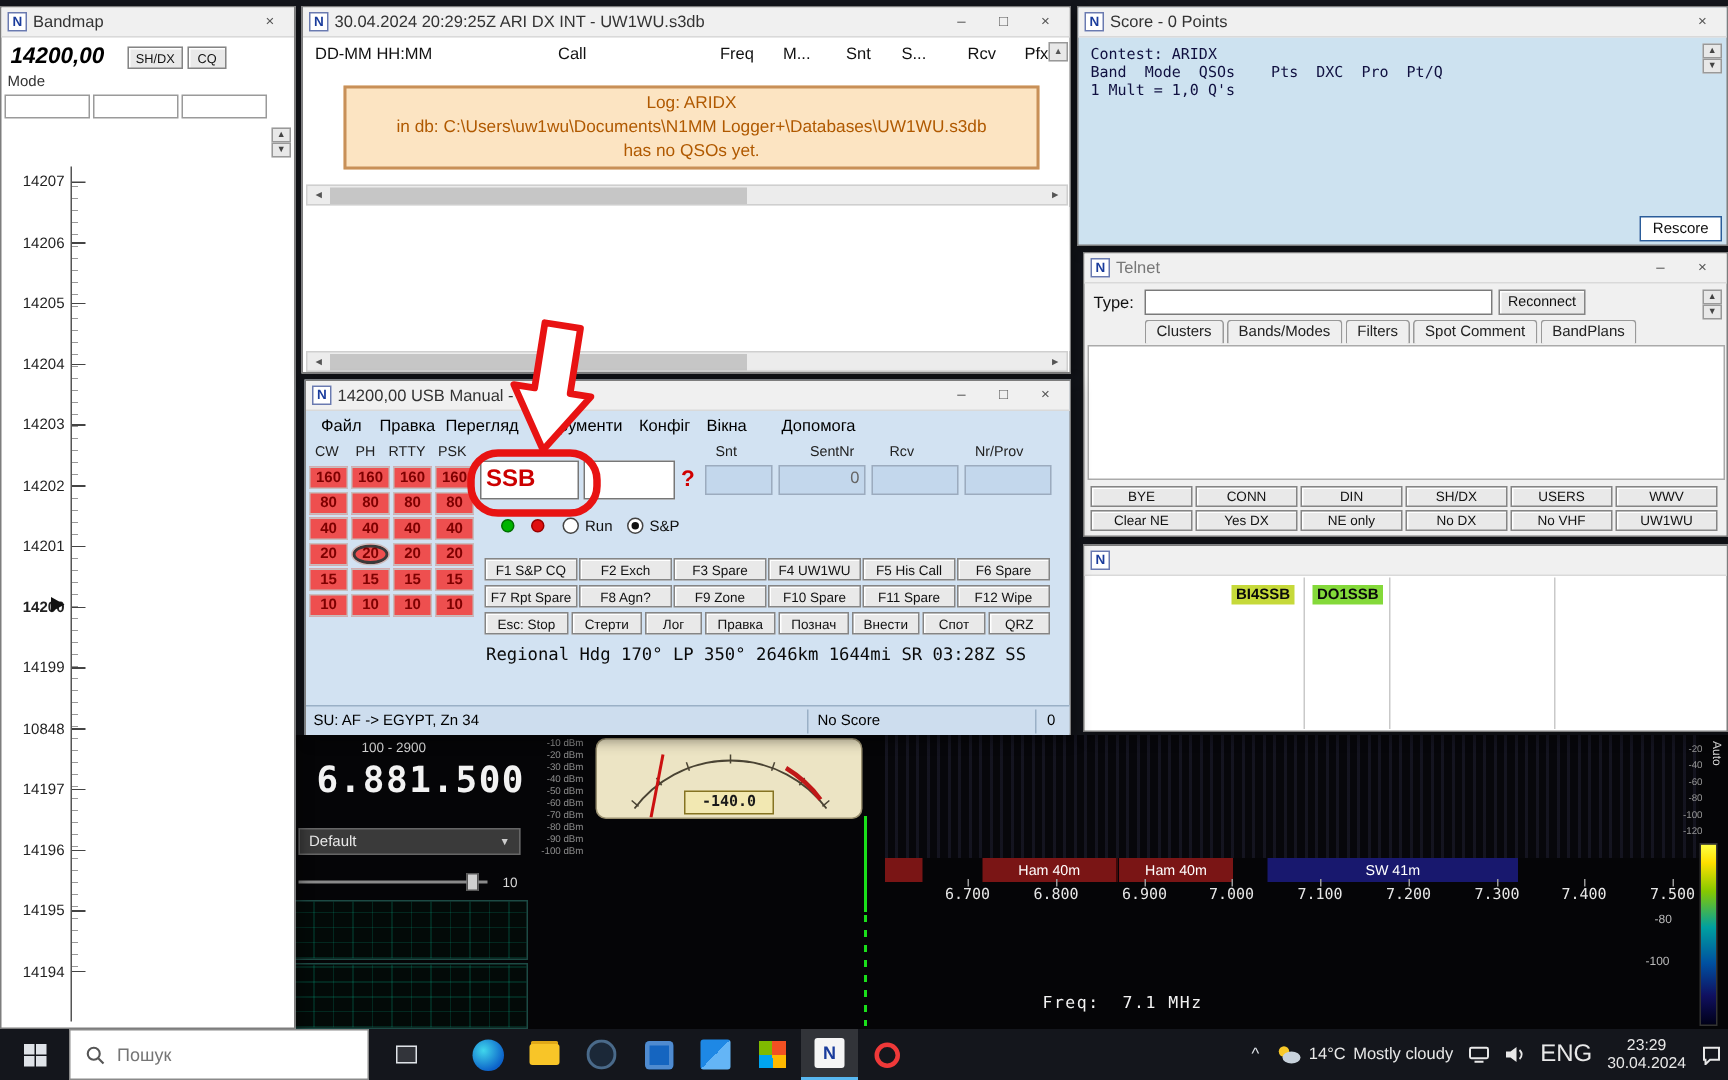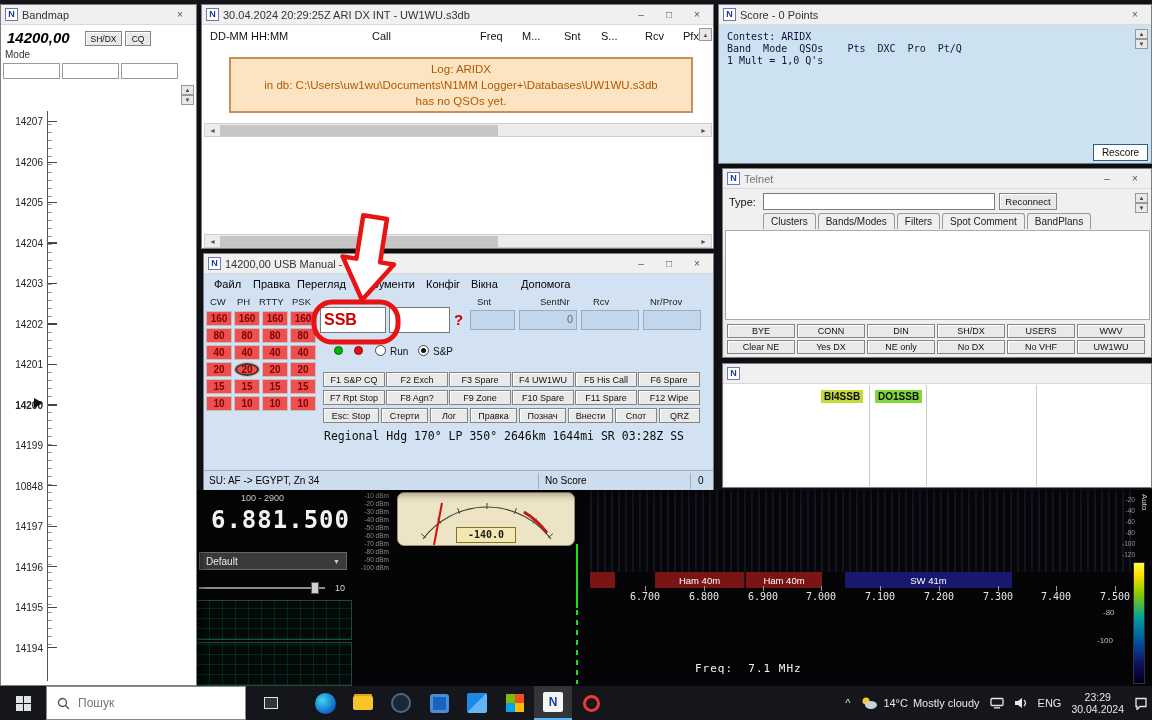--- a/index.html
+++ b/index.html
@@ -341,21 +341,21 @@
   <span class="rlbl" style="left:186px;top:92px">Run</span>
   <span class="radio on" style="left:214px;top:91px"></span>
   <span class="rlbl" style="left:229px;top:92px">S&amp;P</span>
 
   <button class="btn fk" style="left:119px;top:118px;width:62px">F1 S&amp;P CQ</button>
   <button class="btn fk" style="left:182px;top:118px;width:62px">F2 Exch</button>
   <button class="btn fk" style="left:245px;top:118px;width:62px">F3 Spare</button>
   <button class="btn fk" style="left:308px;top:118px;width:62px">F4 UW1WU</button>
   <button class="btn fk" style="left:371px;top:118px;width:62px">F5 His Call</button>
   <button class="btn fk" style="left:434px;top:118px;width:62px">F6 Spare</button>
-  <button class="btn fk" style="left:119px;top:136px;width:62px">F7 Rpt Stop</button>
+  <button class="btn fk" style="left:119px;top:136px;width:62px">F7 Rpt Spare</button>
   <button class="btn fk" style="left:182px;top:136px;width:62px">F8 Agn?</button>
   <button class="btn fk" style="left:245px;top:136px;width:62px">F9 Zone</button>
   <button class="btn fk" style="left:308px;top:136px;width:62px">F10 Spare</button>
   <button class="btn fk" style="left:371px;top:136px;width:62px">F11 Spare</button>
   <button class="btn fk" style="left:434px;top:136px;width:62px">F12 Wipe</button>
   <button class="btn fk" style="left:119px;top:154px;width:56px">Esc: Stop</button>
   <button class="btn fk" style="left:177px;top:154px;width:47px">Стерти</button>
   <button class="btn fk" style="left:226px;top:154px;width:38px">Лог</button>
   <button class="btn fk" style="left:266px;top:154px;width:47px">Правка</button>
   <button class="btn fk" style="left:315px;top:154px;width:47px">Познач</button>
@@ -436,21 +436,21 @@
       <span style="font-size:11px">Mostly cloudy</span>
     </span>
     <svg width="14" height="12" viewBox="0 0 14 12">
         <rect x="1" y="1.5" width="12" height="7" rx="1" fill="none" stroke="#e8e8e8" stroke-width="1.3"></rect>
         <line x1="4" y1="10.8" x2="10" y2="10.8" stroke="#e8e8e8" stroke-width="1.3"></line>
       </svg>
     <svg width="14" height="12" viewBox="0 0 14 12">
         <path d="M1 4 h3 l4-3 v10 l-4-3 h-3z" fill="#e8e8e8"></path>
         <path d="M10 3 q3 3 0 6" stroke="#e8e8e8" stroke-width="1.2" fill="none"></path>
       </svg>
-    <span style="font-size:11px">ENG</span>
+    <span style="font-size:16px">ENG</span>
     <span style="display:flex;flex-direction:column;align-items:center;line-height:12px">
       <span style="font-size:10.5px">23:29</span>
       <span style="font-size:10.5px">30.04.2024</span>
     </span>
     <svg width="14" height="13" viewBox="0 0 14 13">
         <path d="M2 1.5 h10 v8 h-6 l-3 3 v-3 h-1z" fill="none" stroke="#e8e8e8" stroke-width="1.3"></path>
       </svg>
   </div>
 </div>
 

